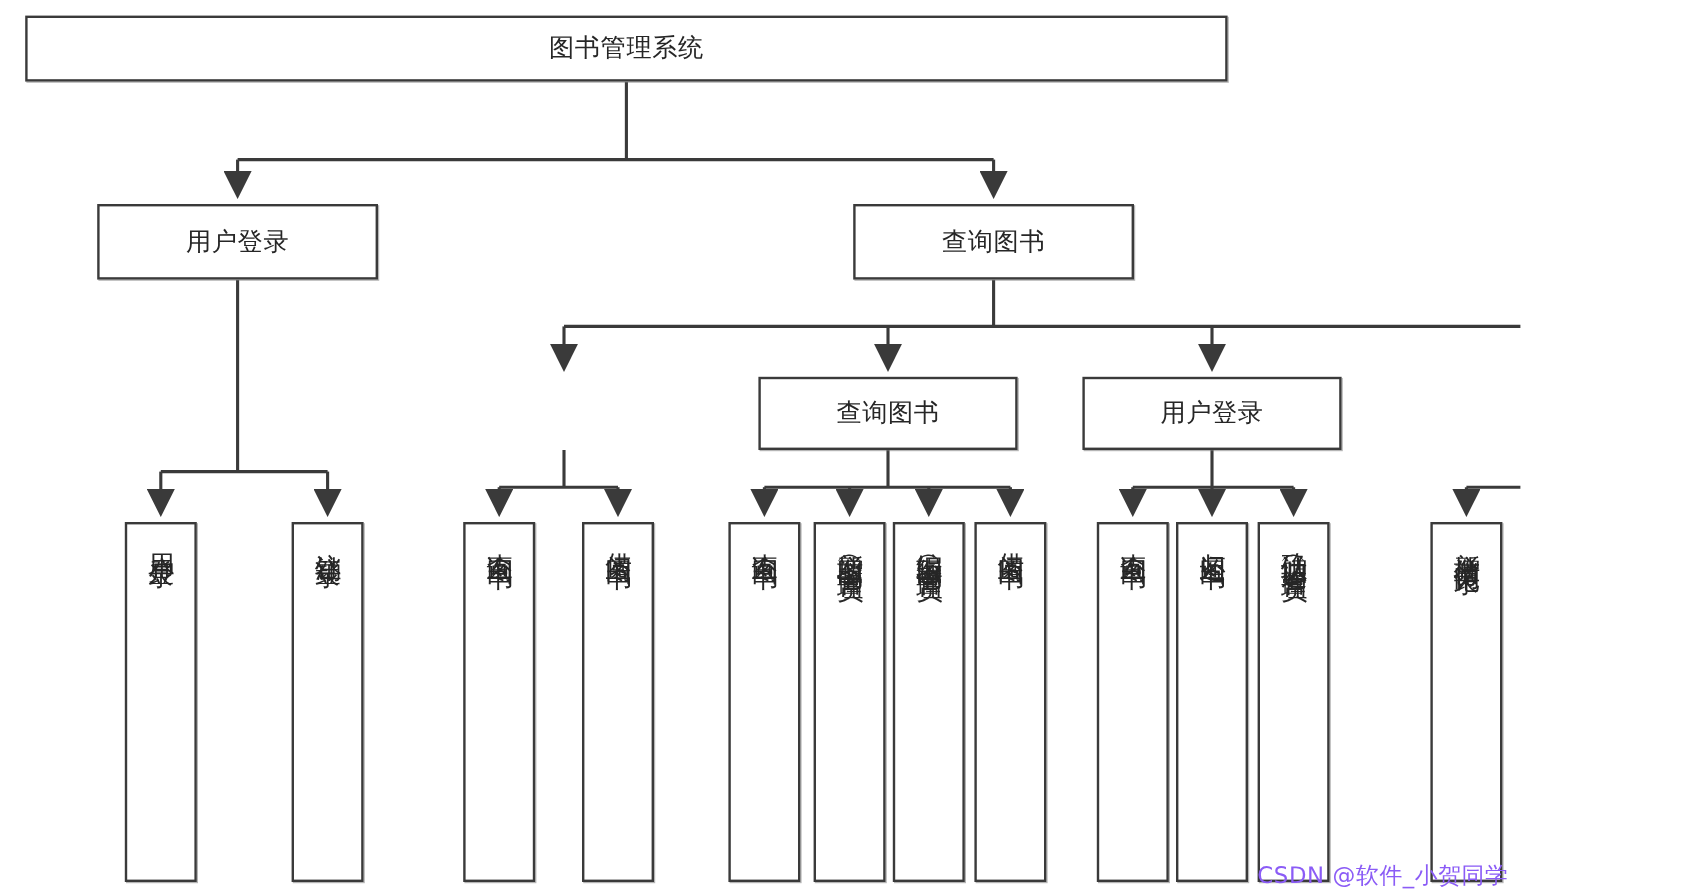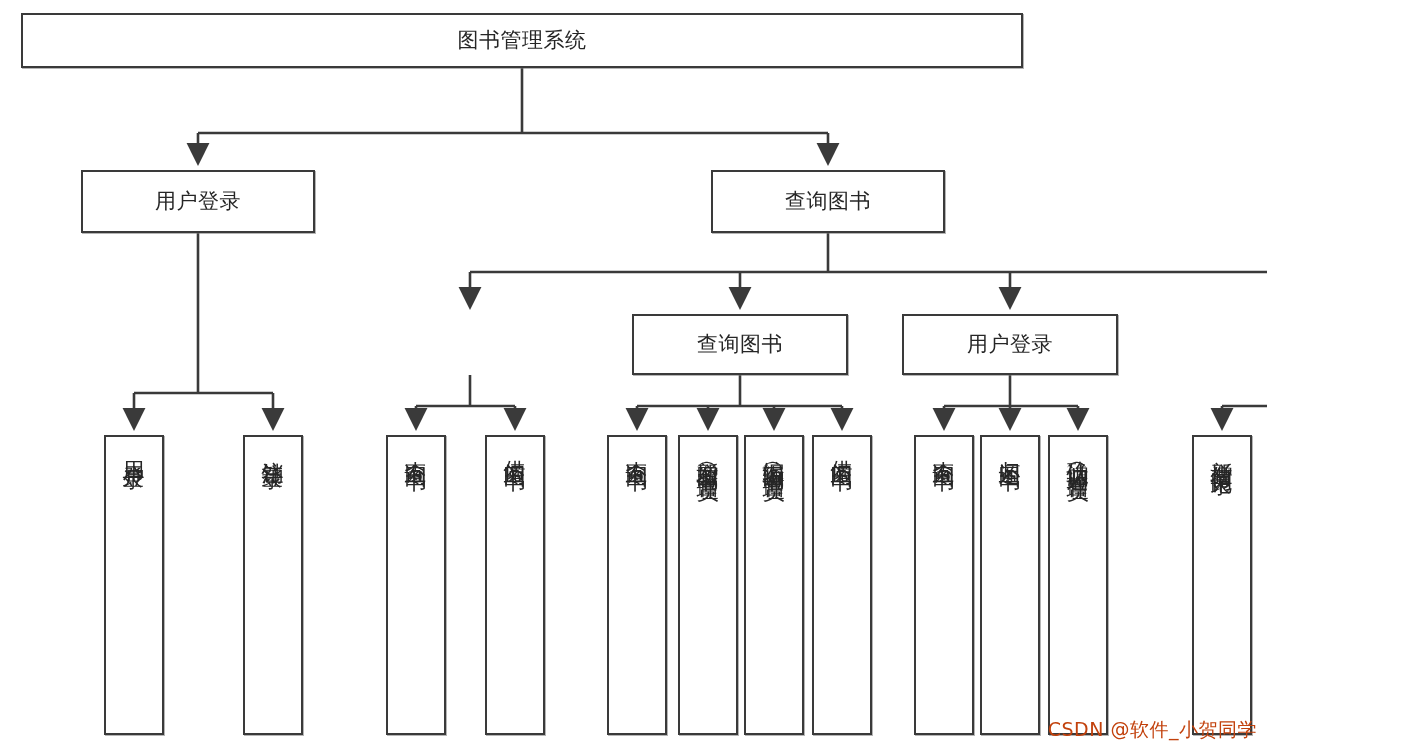--- a/index.html
+++ b/index.html
@@ -57,21 +57,21 @@
     letter-spacing: 3px;
     line-height: 1.05;
     height: auto;
     max-height: 100%;
   }
   #watermark {
     position: absolute;
     right: 10px;
     bottom: 4px;
     font-size: 19px;
-    color: #c2410c;
+    color: #8b5cf6;
     white-space: nowrap;
     letter-spacing: 0.5px;
     font-family: "DejaVu Sans", "Liberation Sans", sans-serif;
   }
 </style>
 </head>
 <body>
 
 <div id="canvas">
 

